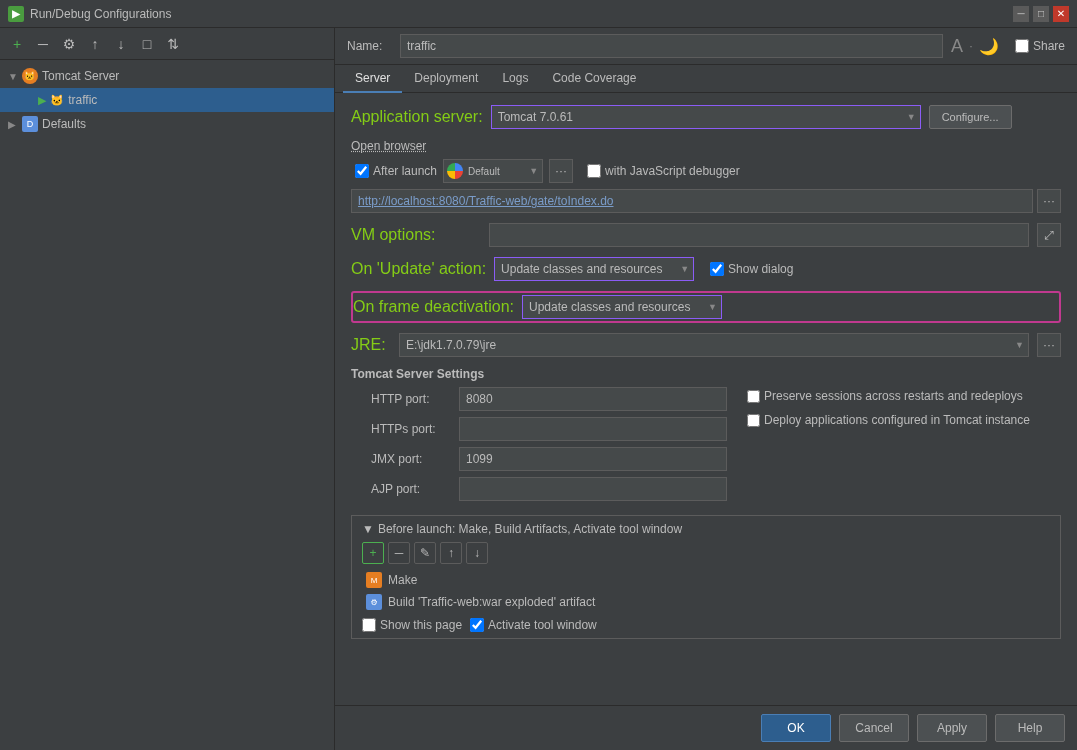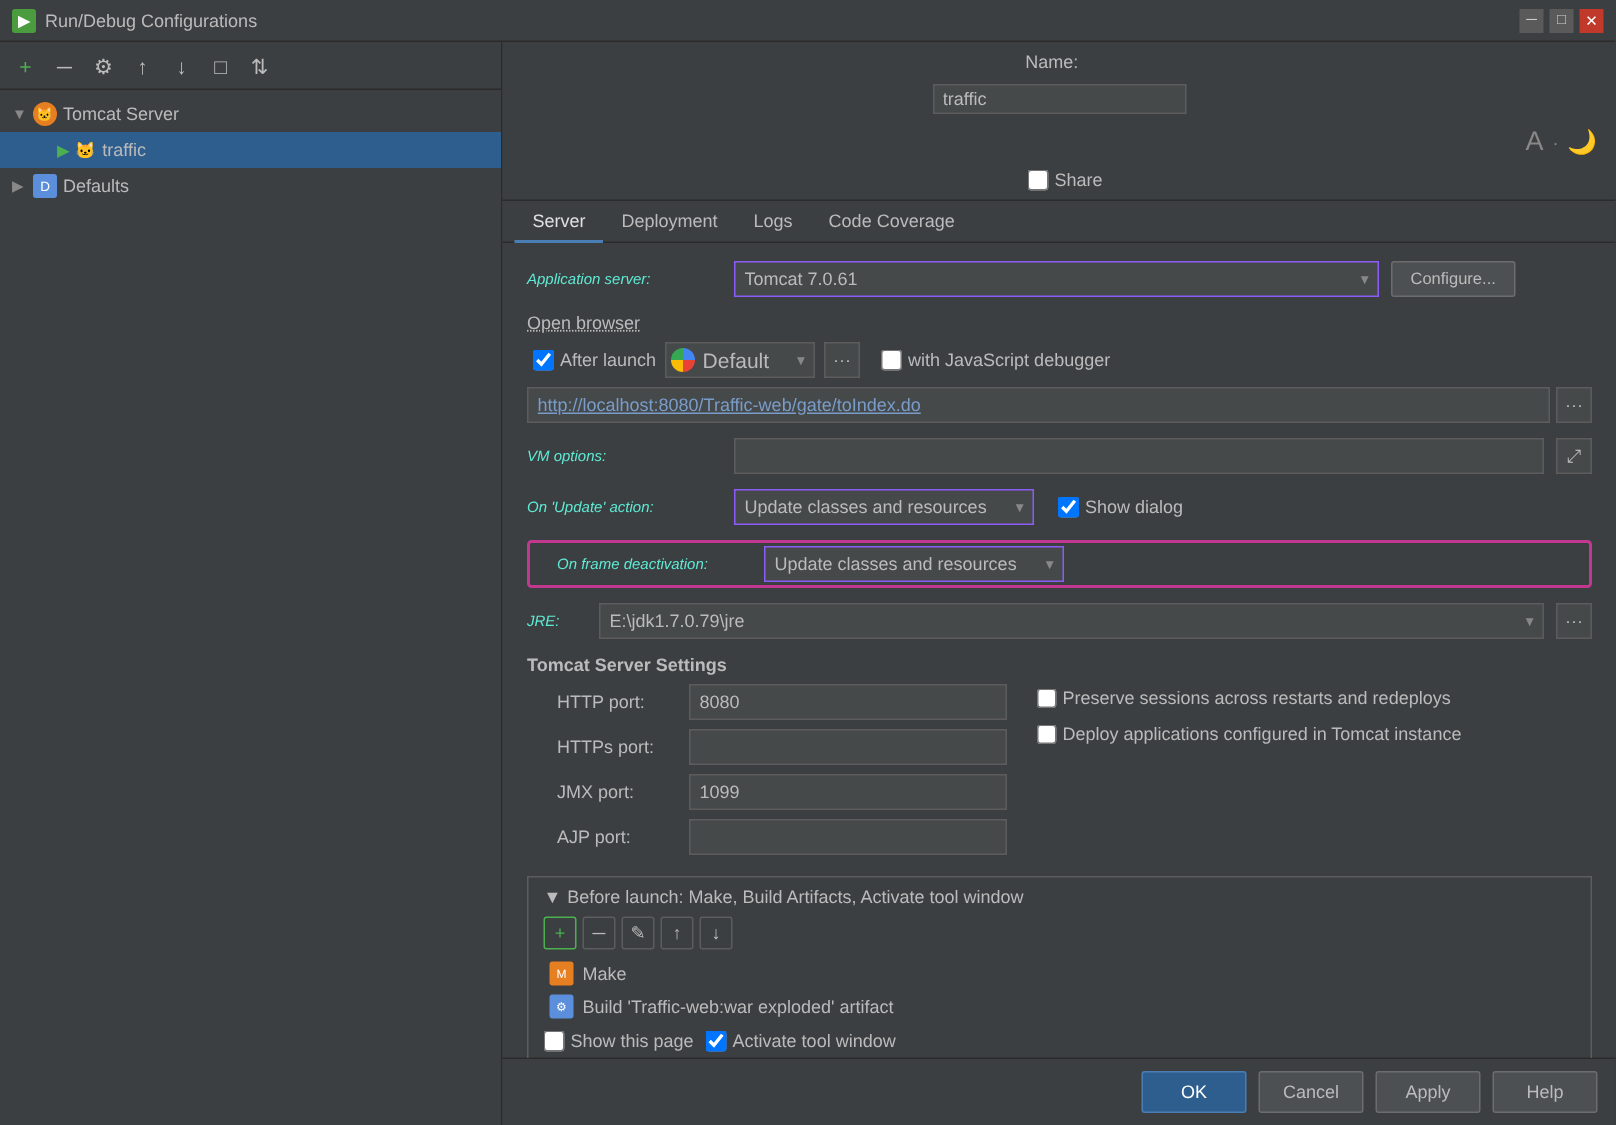--- a/index.html
+++ b/index.html
@@ -131,21 +131,20 @@
       display: flex;
       flex-direction: column;
     }
 
     .name-row {
       display: flex;
       align-items: center;
       padding: 6px 12px;
       gap: 8px;
       border-bottom: 1px solid #2b2b2b;
-      flex-direction: column;
     }
     .name-label { color: #bbbbbb; font-size: 12px; min-width: 45px; }
     .name-input {
       flex: 1;
       background: #45494a;
       border: 1px solid #5c5c5c;
       color: #bbbbbb;
       padding: 2px 6px;
       font-size: 12px;
       height: 24px;
@@ -186,24 +185,23 @@
       flex-direction: column;
       gap: 10px;
     }
 
     .form-row {
       display: flex;
       align-items: center;
       gap: 8px;
     }
     .form-label {
-      color: #5eead4;
-      font-size: 10px;
+      color: #84cc16;
+      font-size: 16px;
       min-width: 130px;
-      font-style: italic;
     }
 
     .dropdown-select {
       background: #45494a;
       border: 1px solid #8b5cf6;
       color: #bbbbbb;
       padding: 2px 6px;
       font-size: 12px;
       height: 24px;
       min-width: 200px;
@@ -286,32 +284,32 @@
       transform: translateY(-50%);
       font-size: 9px;
       color: #888;
       pointer-events: none;
     }
     .browser-select {
       background: #45494a;
       border: 1px solid #5c5c5c;
       color: #bbbbbb;
       padding: 2px 6px 2px 24px;
-      font-size: 14px;
+      font-size: 10px;
       height: 24px;
       appearance: none;
       -webkit-appearance: none;
       min-width: 100px;
     }
 
     
     .highlight-row {
       border: 2px solid #c0398f;
       border-radius: 3px;
-      padding: 2px 18px;
+      padding: 2px 0;
       display: flex;
       align-items: center;
       gap: 8px;
       background: #3c3f41;
     }
 
     .section-title {
       color: #bbbbbb;
       font-size: 12px;
       font-weight: bold;
@@ -322,21 +320,21 @@
       align-items: center;
       gap: 8px;
       margin-left: 20px;
     }
     .port-label {
       min-width: 80px;
       color: #bbbbbb;
       font-size: 12px;
     }
     .port-input {
-      width: 212px;
+      width: 268px;
       background: #45494a;
       border: 1px solid #5c5c5c;
       color: #bbbbbb;
       padding: 2px 6px;
       font-size: 12px;
       height: 24px;
     }
 
     .checkbox-right {
       display: flex;

